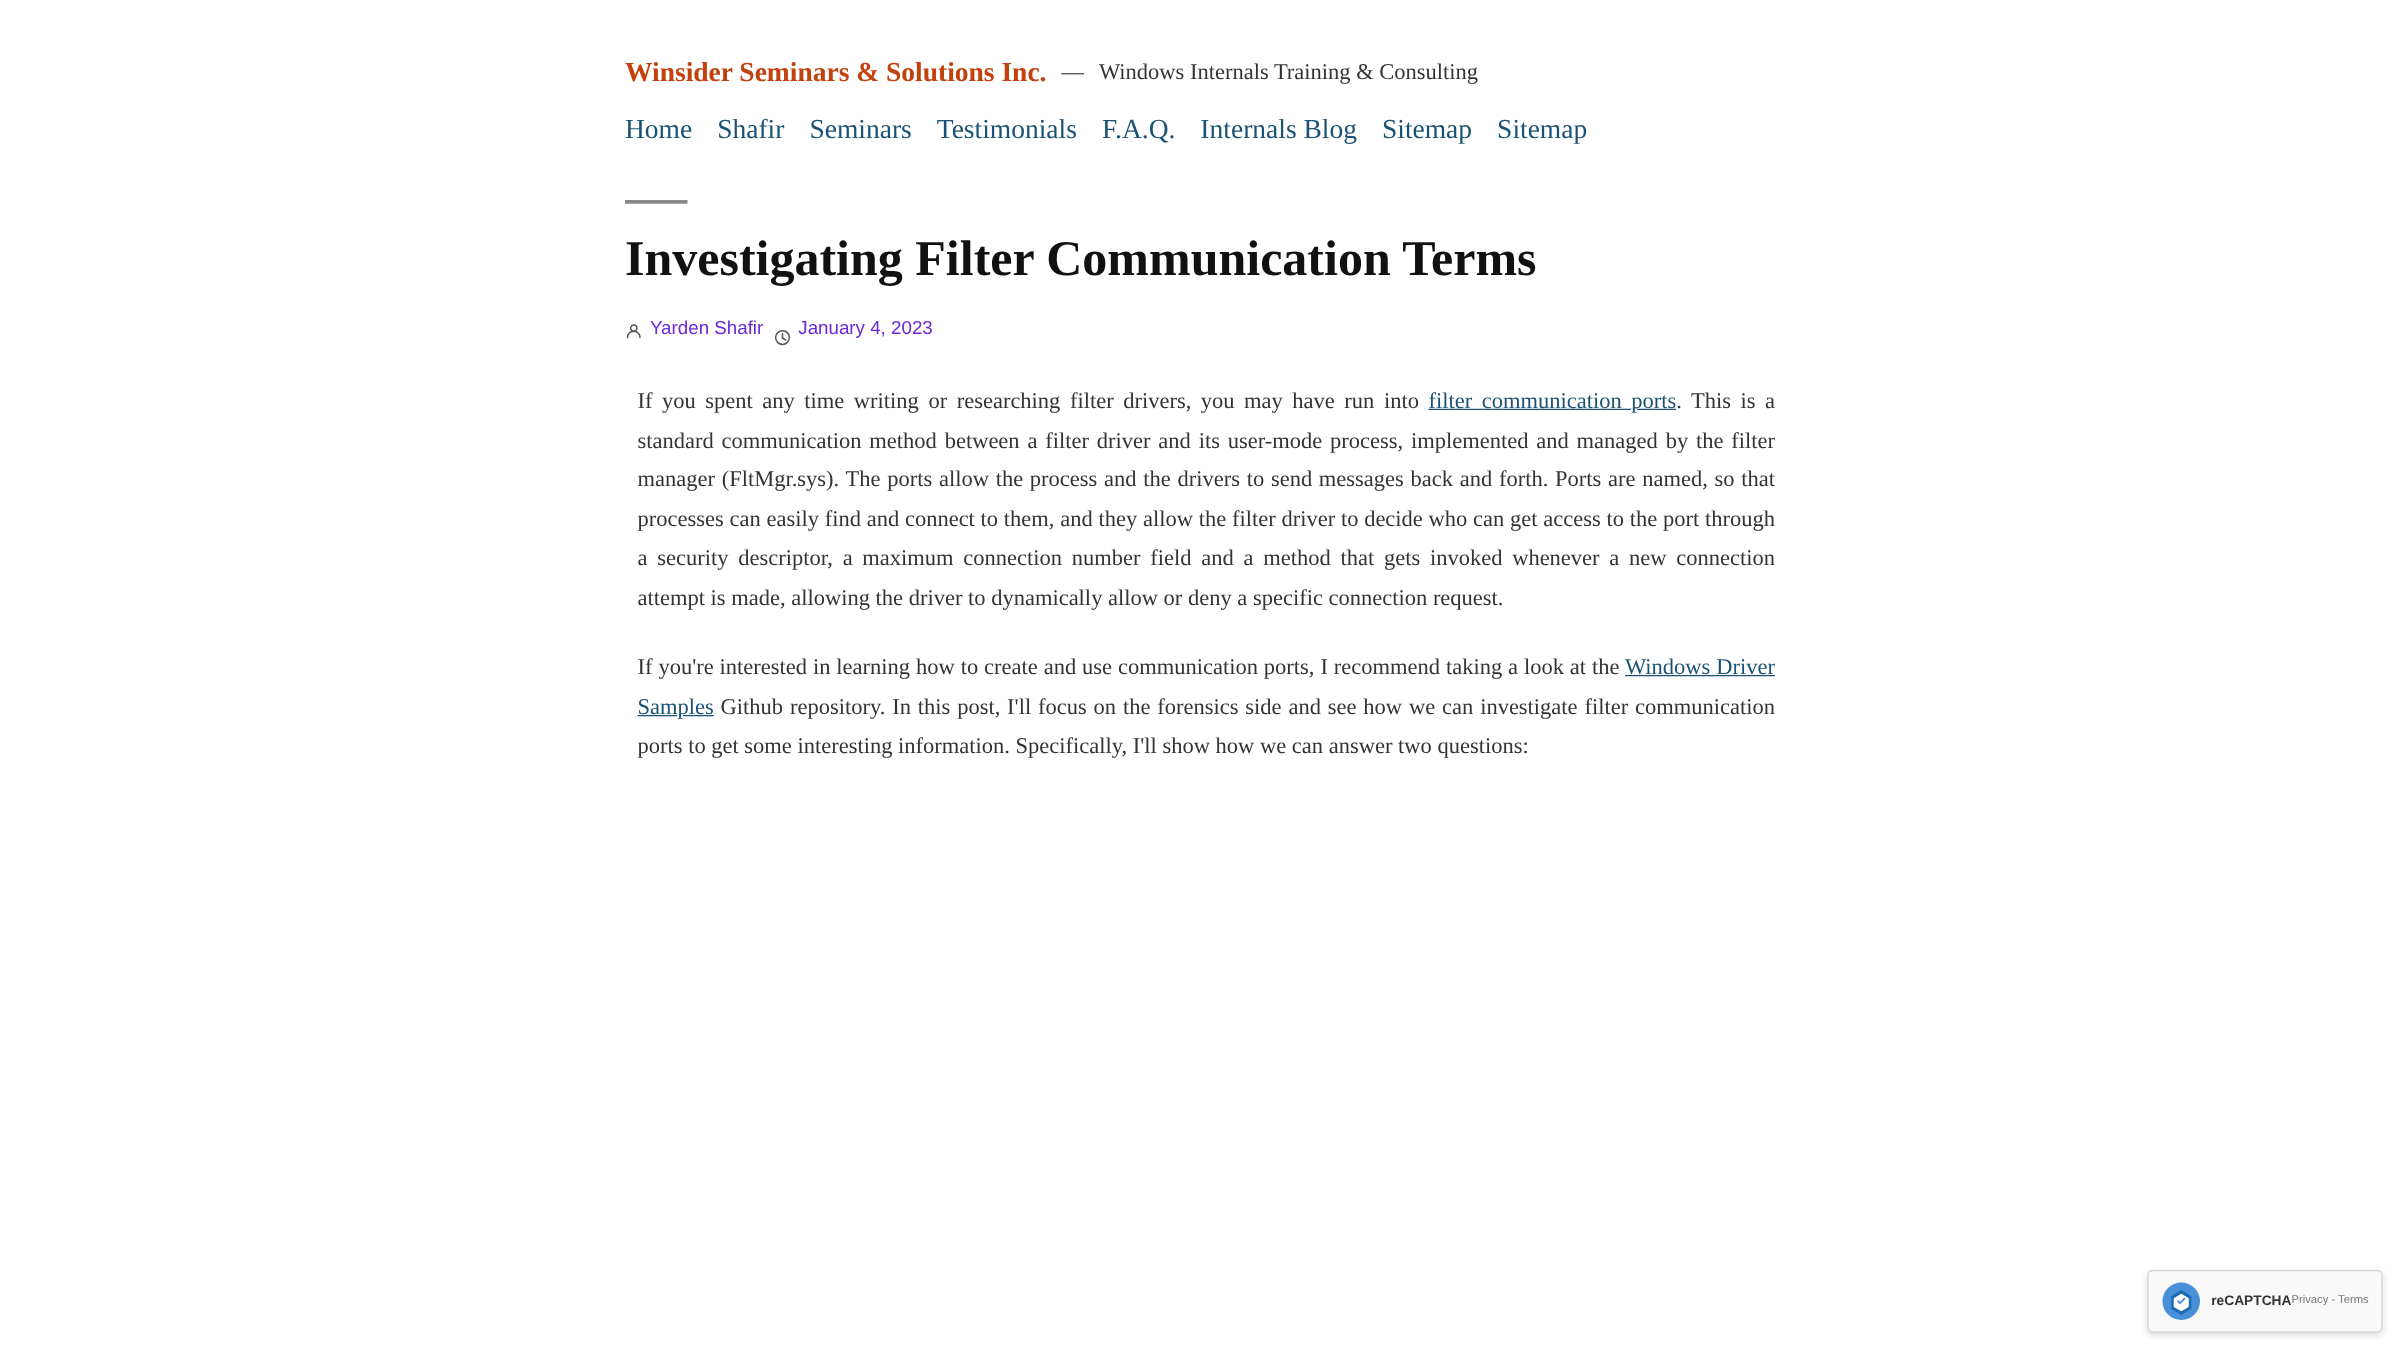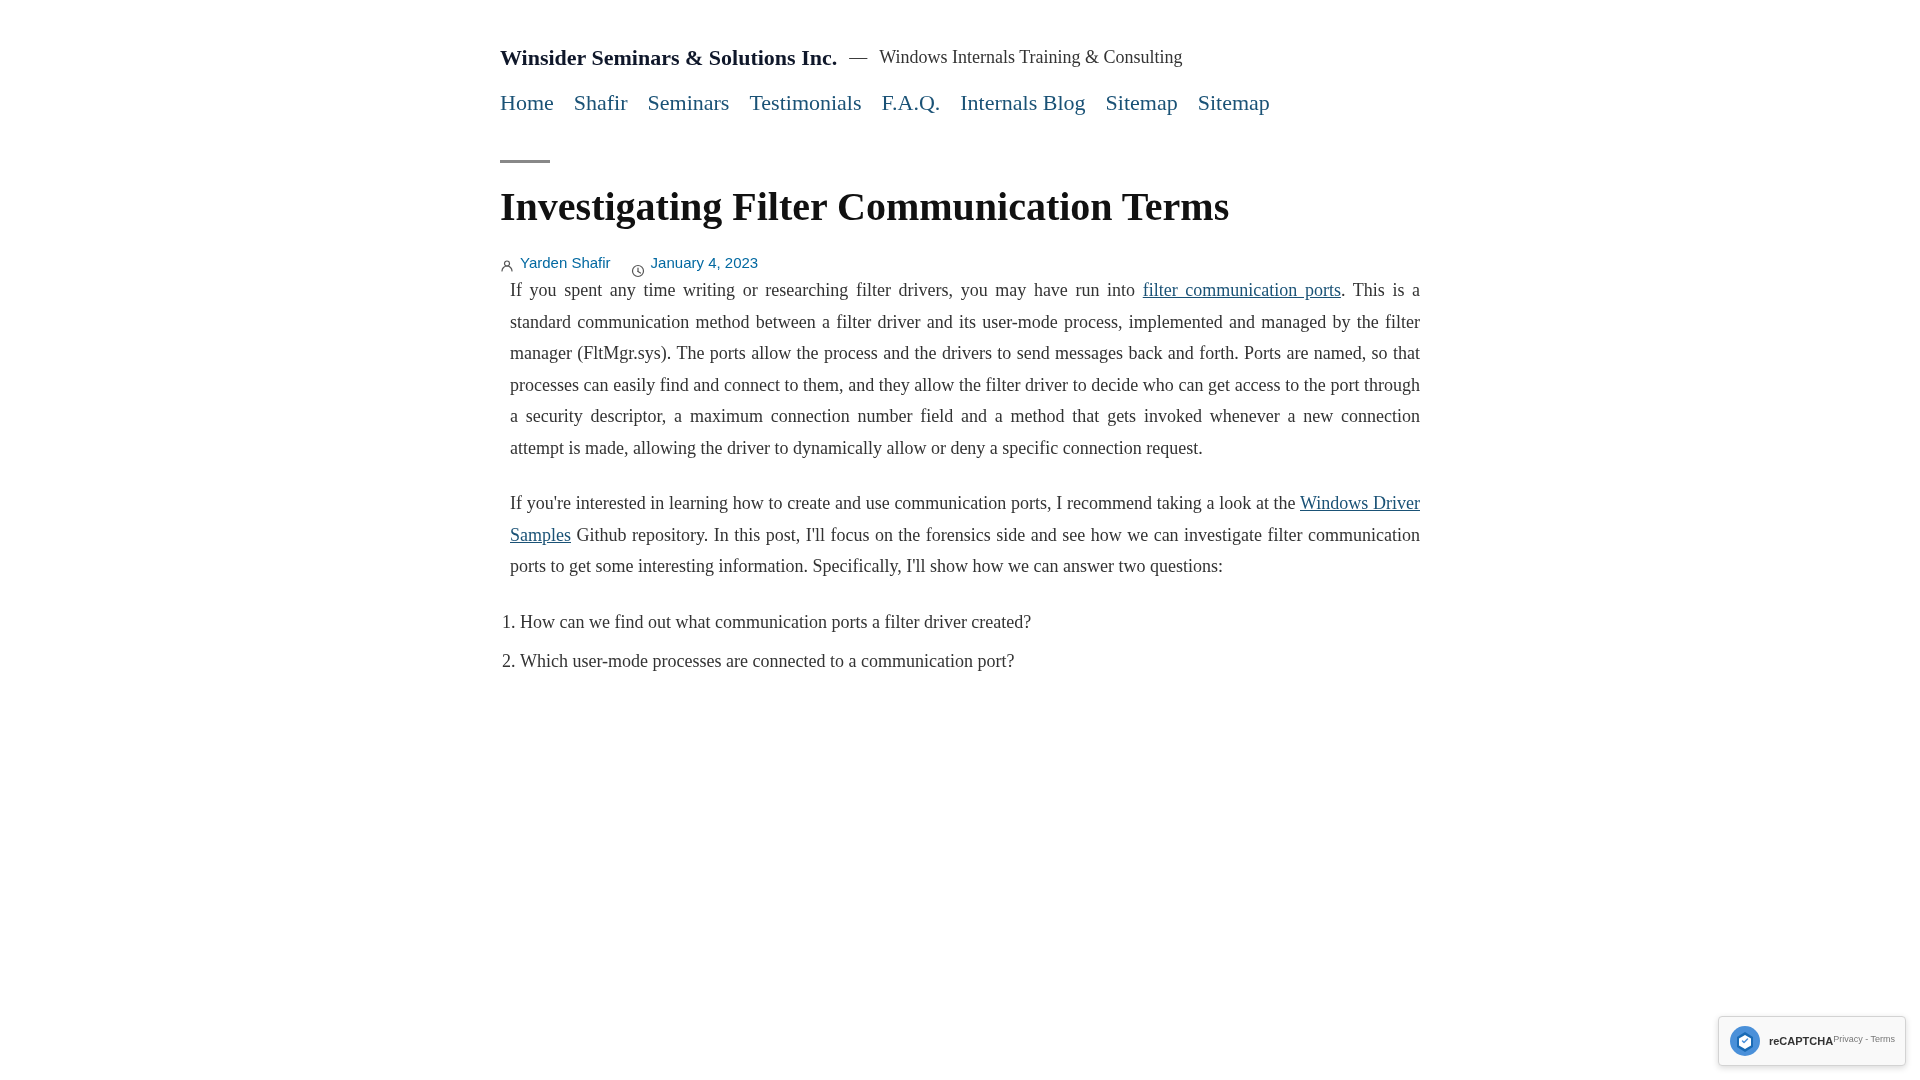--- a/index.html
+++ b/index.html
@@ -31,21 +31,21 @@
       align-items: center;
       gap: 12px;
       margin-bottom: 10px;
       flex-wrap: wrap;
     }
 
     .site-title {
       font-family: Georgia, serif;
       font-size: 22px;
       font-weight: bold;
-      color: #0f172a;
+      color: #c2410c;
       text-decoration: none;
     }
 
     .site-tagline {
       font-family: Georgia, serif;
       font-size: 18px;
       color: #333333;
     }
 
     .site-nav {
@@ -74,24 +74,25 @@
       font-size: 40px;
       font-weight: bold;
       color: #111111;
       line-height: 1.2;
       margin-bottom: 20px;
     }
 
     .article-meta {
       display: flex;
       align-items: center;
-      gap: 20px;
+      gap: 8px;
+      margin-bottom: 30px;
       font-family: Arial, sans-serif;
       font-size: 15px;
-      color: #0369a1;
+      color: #6d28d9;
     }
 
     .meta-author {
       display: flex;
       align-items: center;
       gap: 6px;
     }
 
     .meta-date {
       display: flex;
@@ -243,24 +244,20 @@
 
       <div class="article-body">
         <p>
           <span>If you spent any time writing or researching filter drivers, you may have run into </span><a class="article-link">filter communication ports</a><span>. This is a standard communication method between a filter driver and its user-mode process, implemented and managed by the filter manager (FltMgr.sys). The ports allow the process and the drivers to send messages back and forth. Ports are named, so that processes can easily find and connect to them, and they allow the filter driver to decide who can get access to the port through a security descriptor, a maximum connection number field and a method that gets invoked whenever a new connection attempt is made, allowing the driver to dynamically allow or deny a specific connection request.</span>
         </p>
 
         <p>
           <span>If you're interested in learning how to create and use communication ports, I recommend taking a look at the </span><a class="article-link">Windows Driver Samples</a><span> Github repository. In this post, I'll focus on the forensics side and see how we can investigate filter communication ports to get some interesting information. Specifically, I'll show how we can answer two questions:</span>
         </p>
 
-        <ol class="article-list">
-          <li>How can we find out what communication ports a filter driver created?</li>
-          <li>Which user-mode processes are connected to a communication port?</li>
-        </ol>
       </div>
 
     </article>
   </main>
 
 </div>
 
 <div class="recaptcha-badge">
   <svg class="recaptcha-logo" viewBox="0 0 64 64" fill="none" xmlns="http://www.w3.org/2000/svg">
     <circle cx="32" cy="32" r="30" fill="#4A90D9"></circle>

